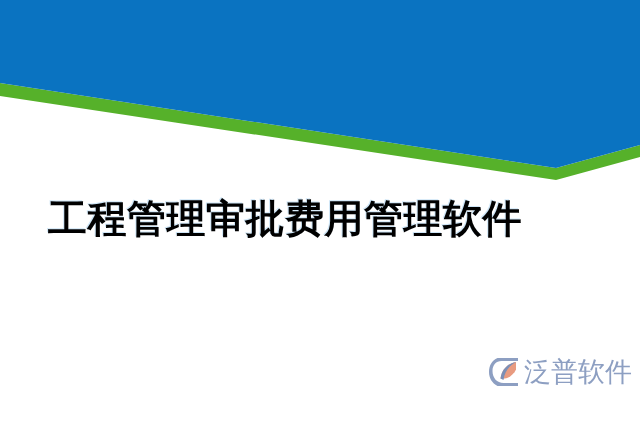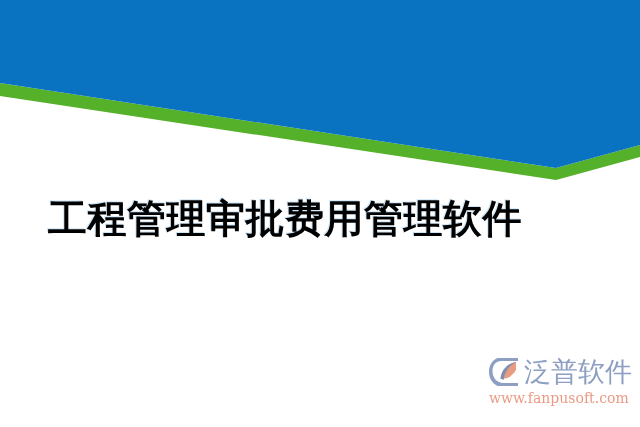--- a/index.html
+++ b/index.html
@@ -117,16 +117,15 @@
 
           <path d="M9.5 2 L30 2 L30 5 L13.5 5 C8 5 4.5 9 4.5 15 C4.5 22 9 27 15.5 27 L30 27 L30 30 L9.5 30 C4 27 1 22 1 16 C1 9.5 4 4.5 9.5 2 Z" fill="#8D9FC2"></path>
 
           <path d="M28 6 C20 7.5 14 13 12.5 22.5 C18.5 23.5 25 20 28 13.5 Z" fill="#E89B80"></path>
 
           <path d="M12.5 22.5 C14 13 20 7.5 28 6 C21 10 16.5 16 15.5 24 Z" fill="#7B8FB6"></path>
         </svg>
       </span>
       <span class="logo-word">泛普软件</span>
     </div>
-    <div class="logo-url">www.fanpusoft.com</div>
   </div>
 
 </div>
 
 </body></html>

